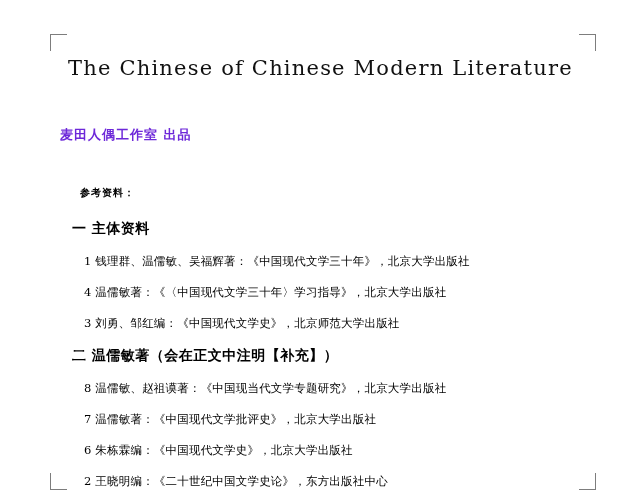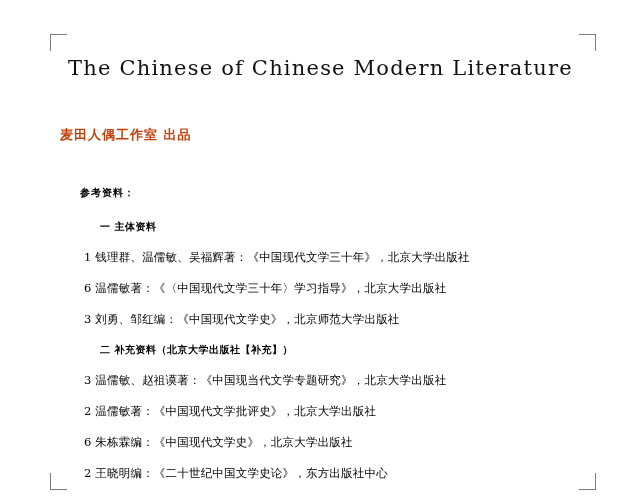--- a/index.html
+++ b/index.html
@@ -56,41 +56,41 @@
     font-size: 21px;
     color: #111111;
     letter-spacing: 1.2px;
     margin: 8px 0 0 8px;
     white-space: nowrap;
   }
   .studio {
     font-family: "DejaVu Serif", "Liberation Serif", serif;
     font-size: 13px;
     font-weight: bold;
-    color: #c2410c;
+    color: #6d28d9;
     letter-spacing: 1px;
     margin: 46px 0 0 0px;
   }
   .ref-heading {
     font-family: "DejaVu Serif", "Liberation Serif", serif;
     font-size: 10px;
     font-weight: bold;
     color: #000000;
     letter-spacing: 1px;
     margin: 42px 0 0 20px;
   }
   .section {
     margin-top: 20px;
   }
   .section-title {
     font-family: "DejaVu Serif", "Liberation Serif", serif;
-    font-size: 10px;
+    font-size: 14px;
     font-weight: bold;
     color: #000000;
-    margin: 0 0 4px 40px;
+    margin: 0 0 4px 12px;
     letter-spacing: 0.5px;
   }
   .entry {
     font-family: "DejaVu Serif", "Liberation Serif", serif;
     font-size: 11.5px;
     color: #000000;
     margin: 16px 0 3px 24px;
     letter-spacing: 0.2px;
     white-space: nowrap;
   }
@@ -106,25 +106,25 @@
   <div class="crop br"></div>
 
   <div class="content">
     <div class="title-en">The Chinese of Chinese Modern Literature</div>
     <div class="studio">麦田人偶工作室 出品</div>
     <div class="ref-heading">参考资料：</div>
 
     <div class="section">
       <div class="section-title">一  主体资料</div>
       <div class="entry">1 钱理群、温儒敏、吴福辉著：《中国现代文学三十年》，北京大学出版社</div>
-      <div class="entry">6 温儒敏著：《〈中国现代文学三十年〉学习指导》，北京大学出版社</div>
+      <div class="entry">4 温儒敏著：《〈中国现代文学三十年〉学习指导》，北京大学出版社</div>
       <div class="entry">3 刘勇、邹红编：《中国现代文学史》，北京师范大学出版社</div>
     </div>
 
     <div class="section second">
-      <div class="section-title">二  补充资料（北京大学出版社【补充】）</div>
-      <div class="entry">3 温儒敏、赵祖谟著：《中国现当代文学专题研究》，北京大学出版社</div>
-      <div class="entry">2 温儒敏著：《中国现代文学批评史》，北京大学出版社</div>
+      <div class="section-title">二  温儒敏著（会在正文中注明【补充】）</div>
+      <div class="entry">8 温儒敏、赵祖谟著：《中国现当代文学专题研究》，北京大学出版社</div>
+      <div class="entry">7 温儒敏著：《中国现代文学批评史》，北京大学出版社</div>
       <div class="entry">6 朱栋霖编：《中国现代文学史》，北京大学出版社</div>
       <div class="entry">2 王晓明编：《二十世纪中国文学史论》，东方出版社中心</div>
     </div>
   </div>
 </div>
 
 </body></html>

